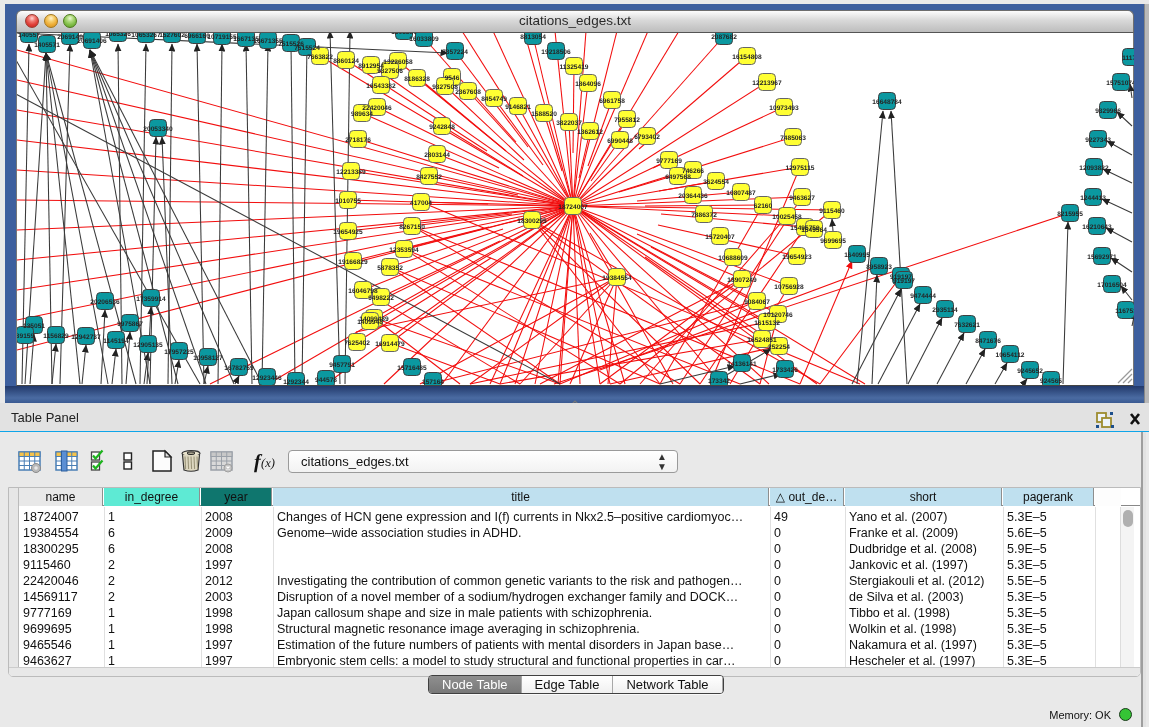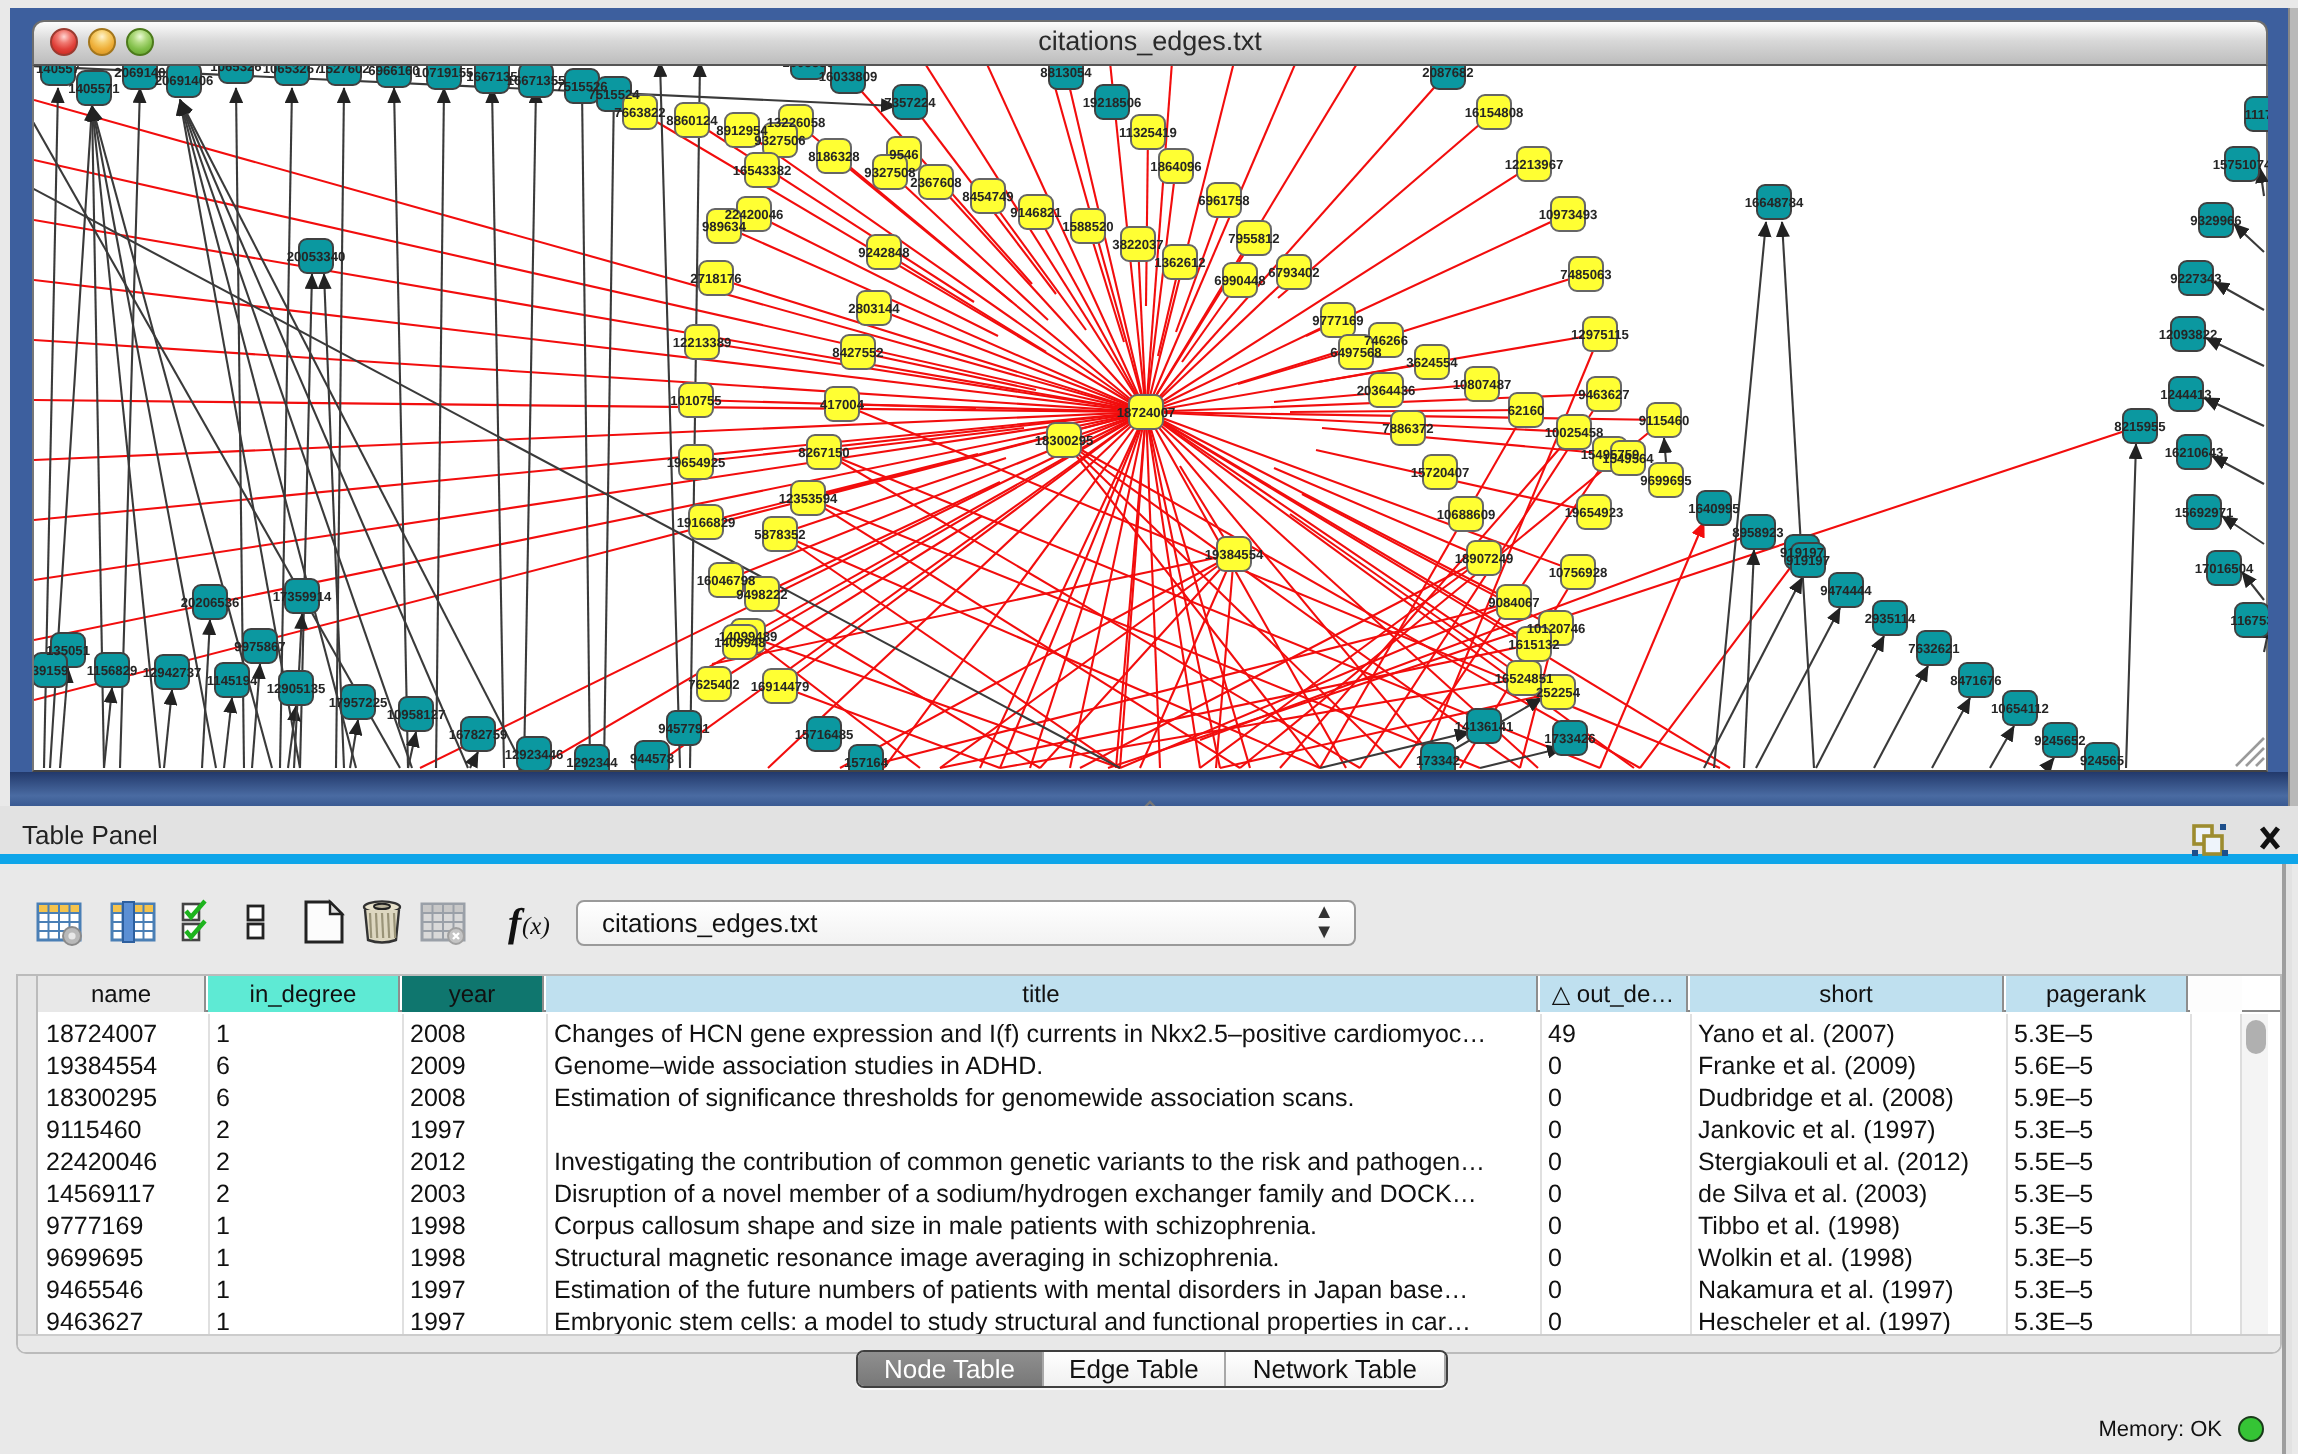--- a/index.html
+++ b/index.html
@@ -4,21 +4,21 @@
 body{width:1149px;height:727px;font-family:"Liberation Sans",sans-serif;background:#e9e9e9;position:relative;overflow:hidden}
 #netbg{position:absolute;left:5px;top:4px;width:1139px;height:399px;background:#3d5f9e}
 #botstrip{position:absolute;left:5px;top:386px;width:1139px;height:17px;background:linear-gradient(#22396b,#4a6ba2 70%,#3a5a92)}
 #rightstrip{position:absolute;left:1144px;top:4px;width:5px;height:399px;background:#b9b9b9;border-left:1px solid #888}
 #win{position:absolute;left:16px;top:10px;width:1118px;height:376px}
 #titlebar{position:absolute;left:0;top:0;width:1118px;height:23px;border-radius:6px 6px 0 0;background:linear-gradient(#fdfdfd,#d8d8d8 45%,#bdbdbd);border:1px solid #6e6e6e;border-bottom:1px solid #555}
 #title{position:absolute;width:100%;text-align:center;top:2px;font-size:13.5px;color:#2a2a2a}
 .tl{position:absolute;top:4px;width:14px;height:14px;border-radius:50%}
 #canvas{position:absolute;left:0;top:23px;width:1118px;height:353px;background:#fff;border-left:1px solid #777;border-right:1px solid #777;border-bottom:1px solid #444}
 #tablepanel{position:absolute;left:0;top:403px;width:1149px;height:324px;background:#e9e9e9}
-#tphead{position:absolute;left:0;top:403px;width:1149px;height:29px;background:#e2e2e2;border-bottom:5px solid #0ea5e9}
+#tphead{position:absolute;left:0;top:403px;width:1149px;height:29px;background:#e2e2e2;border-bottom:1px solid #0ea5e9}
 #tphead span{position:absolute;left:11px;top:7px;font-size:13px;color:#222}
 #combo{position:absolute;left:288px;top:450px;width:390px;height:23px;background:linear-gradient(#fff,#f2f2f2);border:1px solid #9a9a9a;border-radius:4px;font-size:13px;color:#111;line-height:21px;padding-left:12px}
 #combo .arr{position:absolute;right:10px;top:1px;font-size:10px;color:#333;line-height:10px}
 #tblbox{position:absolute;left:8px;top:487px;width:1133px;height:190px;background:#fff;border:1px solid #bbb;border-radius:0 0 5px 5px;overflow:hidden}
 #thead{position:absolute;left:0;top:0;width:1133px;height:18px;border-bottom:1px solid #888}
 .hc{position:absolute;top:0;height:18px;font-size:12px;text-align:center;line-height:18px;color:#111;border-right:1px solid #8e8e8e}
 .trow{position:absolute;left:0;height:16px;width:1133px;font-size:12.5px;color:#111}
 .cell{position:absolute;top:0;height:16px;line-height:16px;overflow:hidden;white-space:nowrap;padding-left:4px}
 #gutter{position:absolute;left:0;top:0;width:10px;height:190px;background:#e6e6e6;border-right:1px solid #bbb}
 #vscroll{position:absolute;left:1111px;top:19px;width:14px;height:160px;background:#f4f4f4;border-left:1px solid #ddd}
@@ -644,21 +644,20 @@
       <div class="cell" style="left:192px;width:67px">2009</div>
       <div class="cell" style="left:264px;width:492px">Genome–wide association studies in ADHD.</div>
       <div class="cell" style="left:761px;width:70px">0</div>
       <div class="cell" style="left:836px;width:153px">Franke et al. (2009)</div>
       <div class="cell" style="left:994px;width:87px">5.6E–5</div>
     </div>
     <div class="trow" style="top:53px">
       <div class="cell" style="left:10px;width:80px">18300295</div>
       <div class="cell" style="left:95px;width:92px">6</div>
       <div class="cell" style="left:192px;width:67px">2008</div>
-      <div class="cell" style="left:264px;width:492px">Estimation of significance thresholds for genomewide association scans.</div>
       <div class="cell" style="left:761px;width:70px">0</div>
       <div class="cell" style="left:836px;width:153px">Dudbridge et al. (2008)</div>
       <div class="cell" style="left:994px;width:87px">5.9E–5</div>
     </div>
     <div class="trow" style="top:69px">
       <div class="cell" style="left:10px;width:80px">9115460</div>
       <div class="cell" style="left:95px;width:92px">2</div>
       <div class="cell" style="left:192px;width:67px">1997</div>
       <div class="cell" style="left:761px;width:70px">0</div>
       <div class="cell" style="left:836px;width:153px">Jankovic et al. (1997)</div>
@@ -679,21 +678,21 @@
       <div class="cell" style="left:192px;width:67px">2003</div>
       <div class="cell" style="left:264px;width:492px">Disruption of a novel member of a sodium/hydrogen exchanger family and DOCK…</div>
       <div class="cell" style="left:761px;width:70px">0</div>
       <div class="cell" style="left:836px;width:153px">de Silva et al. (2003)</div>
       <div class="cell" style="left:994px;width:87px">5.3E–5</div>
     </div>
     <div class="trow" style="top:117px">
       <div class="cell" style="left:10px;width:80px">9777169</div>
       <div class="cell" style="left:95px;width:92px">1</div>
       <div class="cell" style="left:192px;width:67px">1998</div>
-      <div class="cell" style="left:264px;width:492px">Corpus callosum shape and size in male patients with schizophrenia.</div>
+      <div class="cell" style="left:264px;width:492px">Japan callosum shape and size in male patients with schizophrenia.</div>
       <div class="cell" style="left:761px;width:70px">0</div>
       <div class="cell" style="left:836px;width:153px">Tibbo et al. (1998)</div>
       <div class="cell" style="left:994px;width:87px">5.3E–5</div>
     </div>
     <div class="trow" style="top:133px">
       <div class="cell" style="left:10px;width:80px">9699695</div>
       <div class="cell" style="left:95px;width:92px">1</div>
       <div class="cell" style="left:192px;width:67px">1998</div>
       <div class="cell" style="left:264px;width:492px">Structural magnetic resonance image averaging in schizophrenia.</div>
       <div class="cell" style="left:761px;width:70px">0</div>

